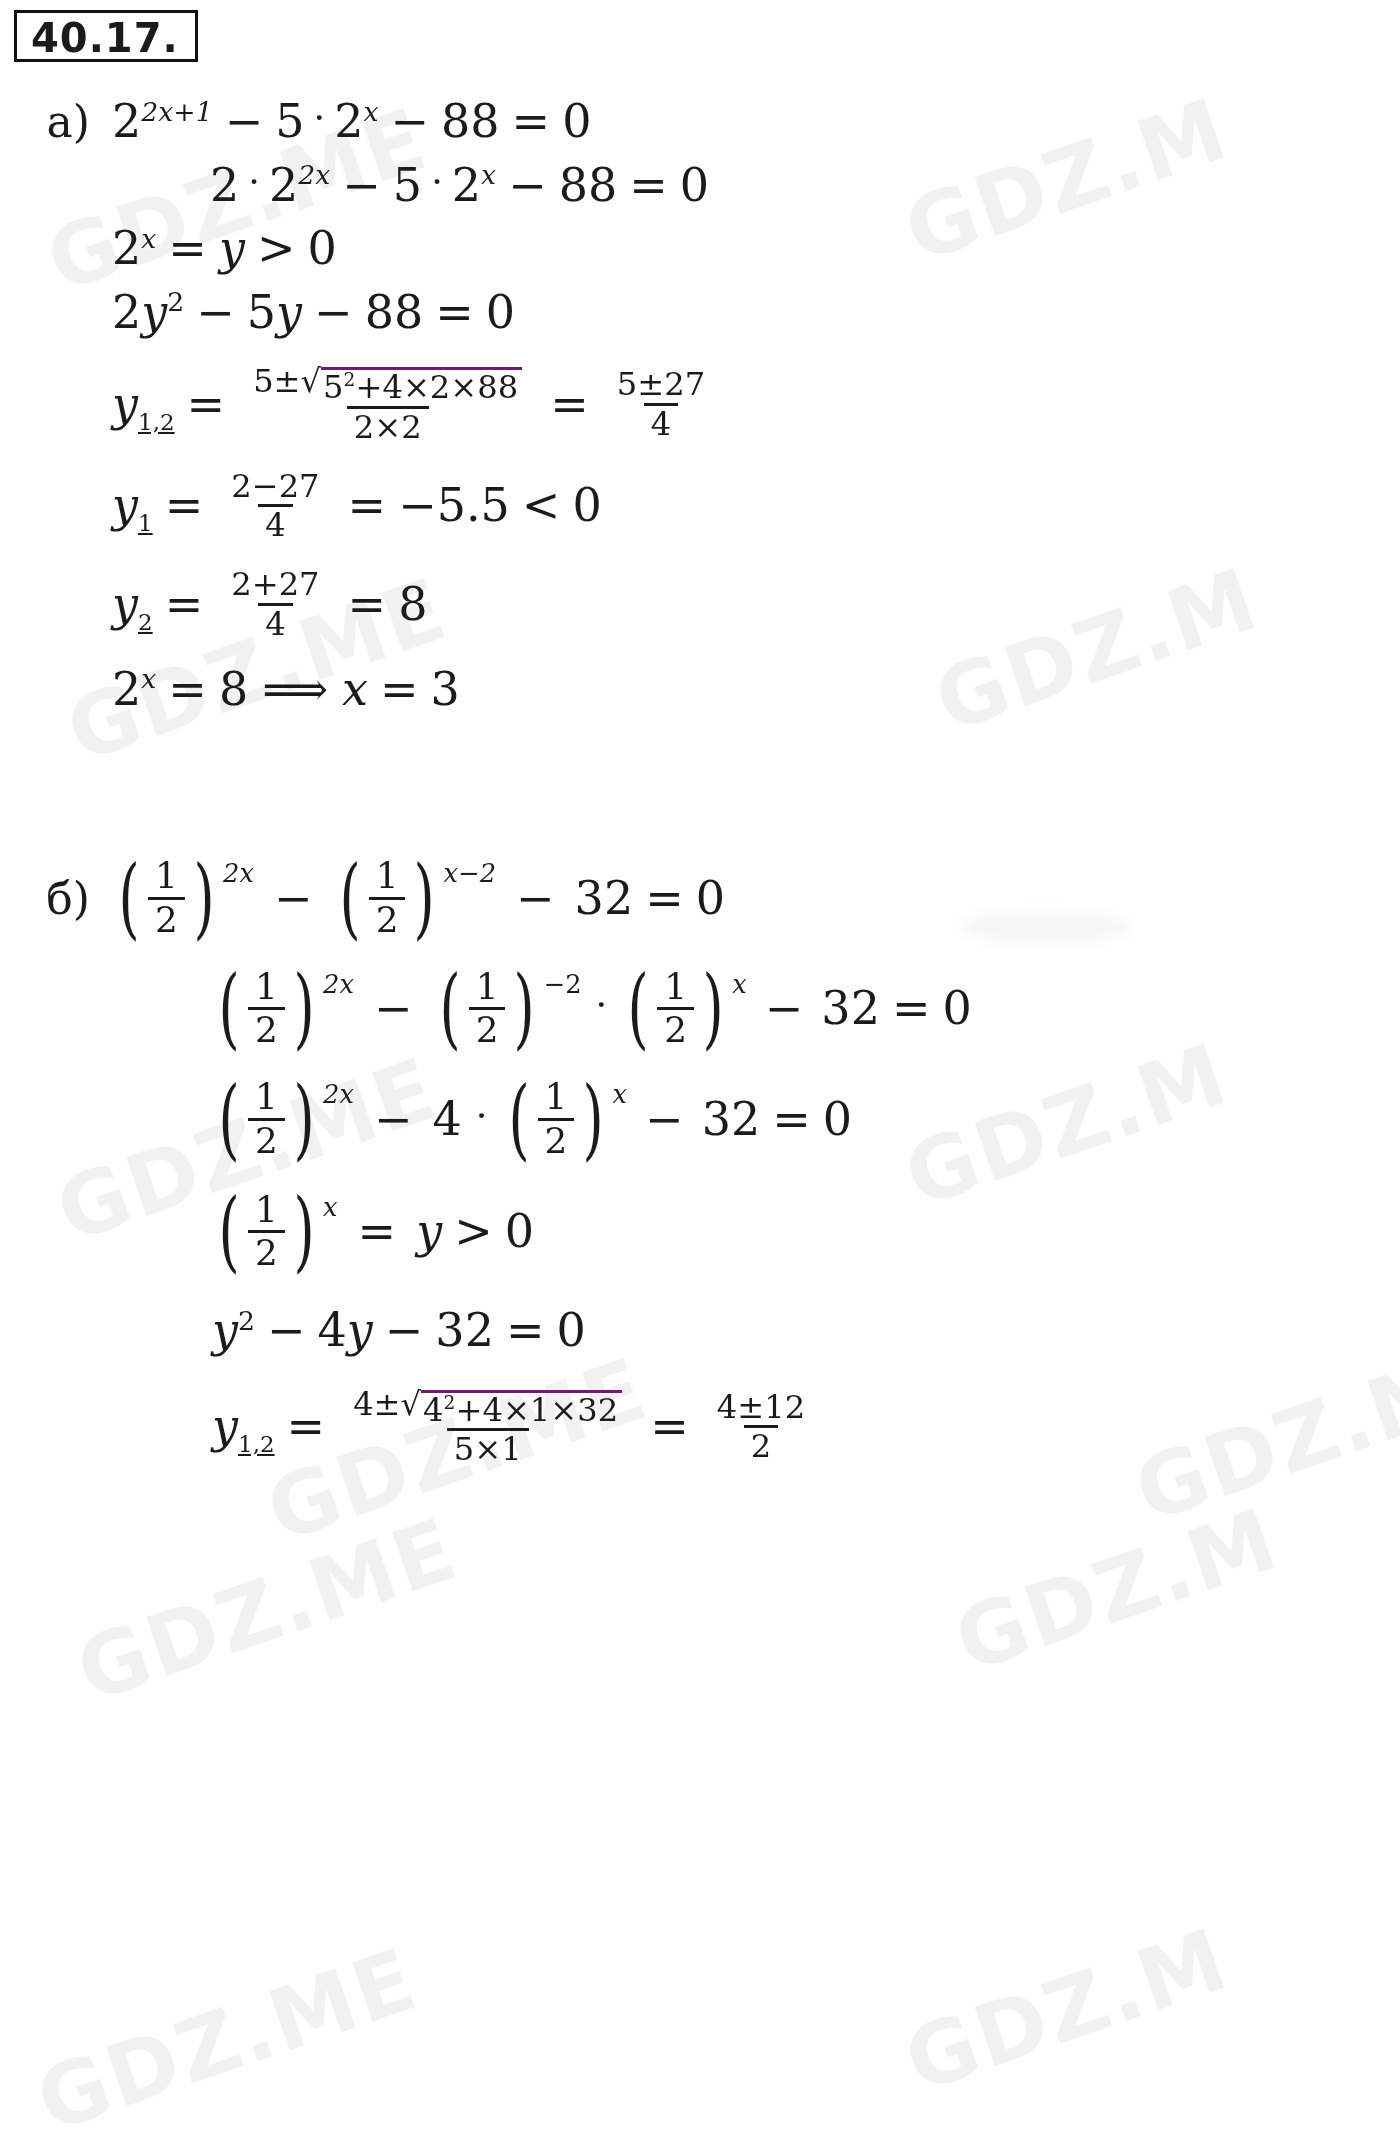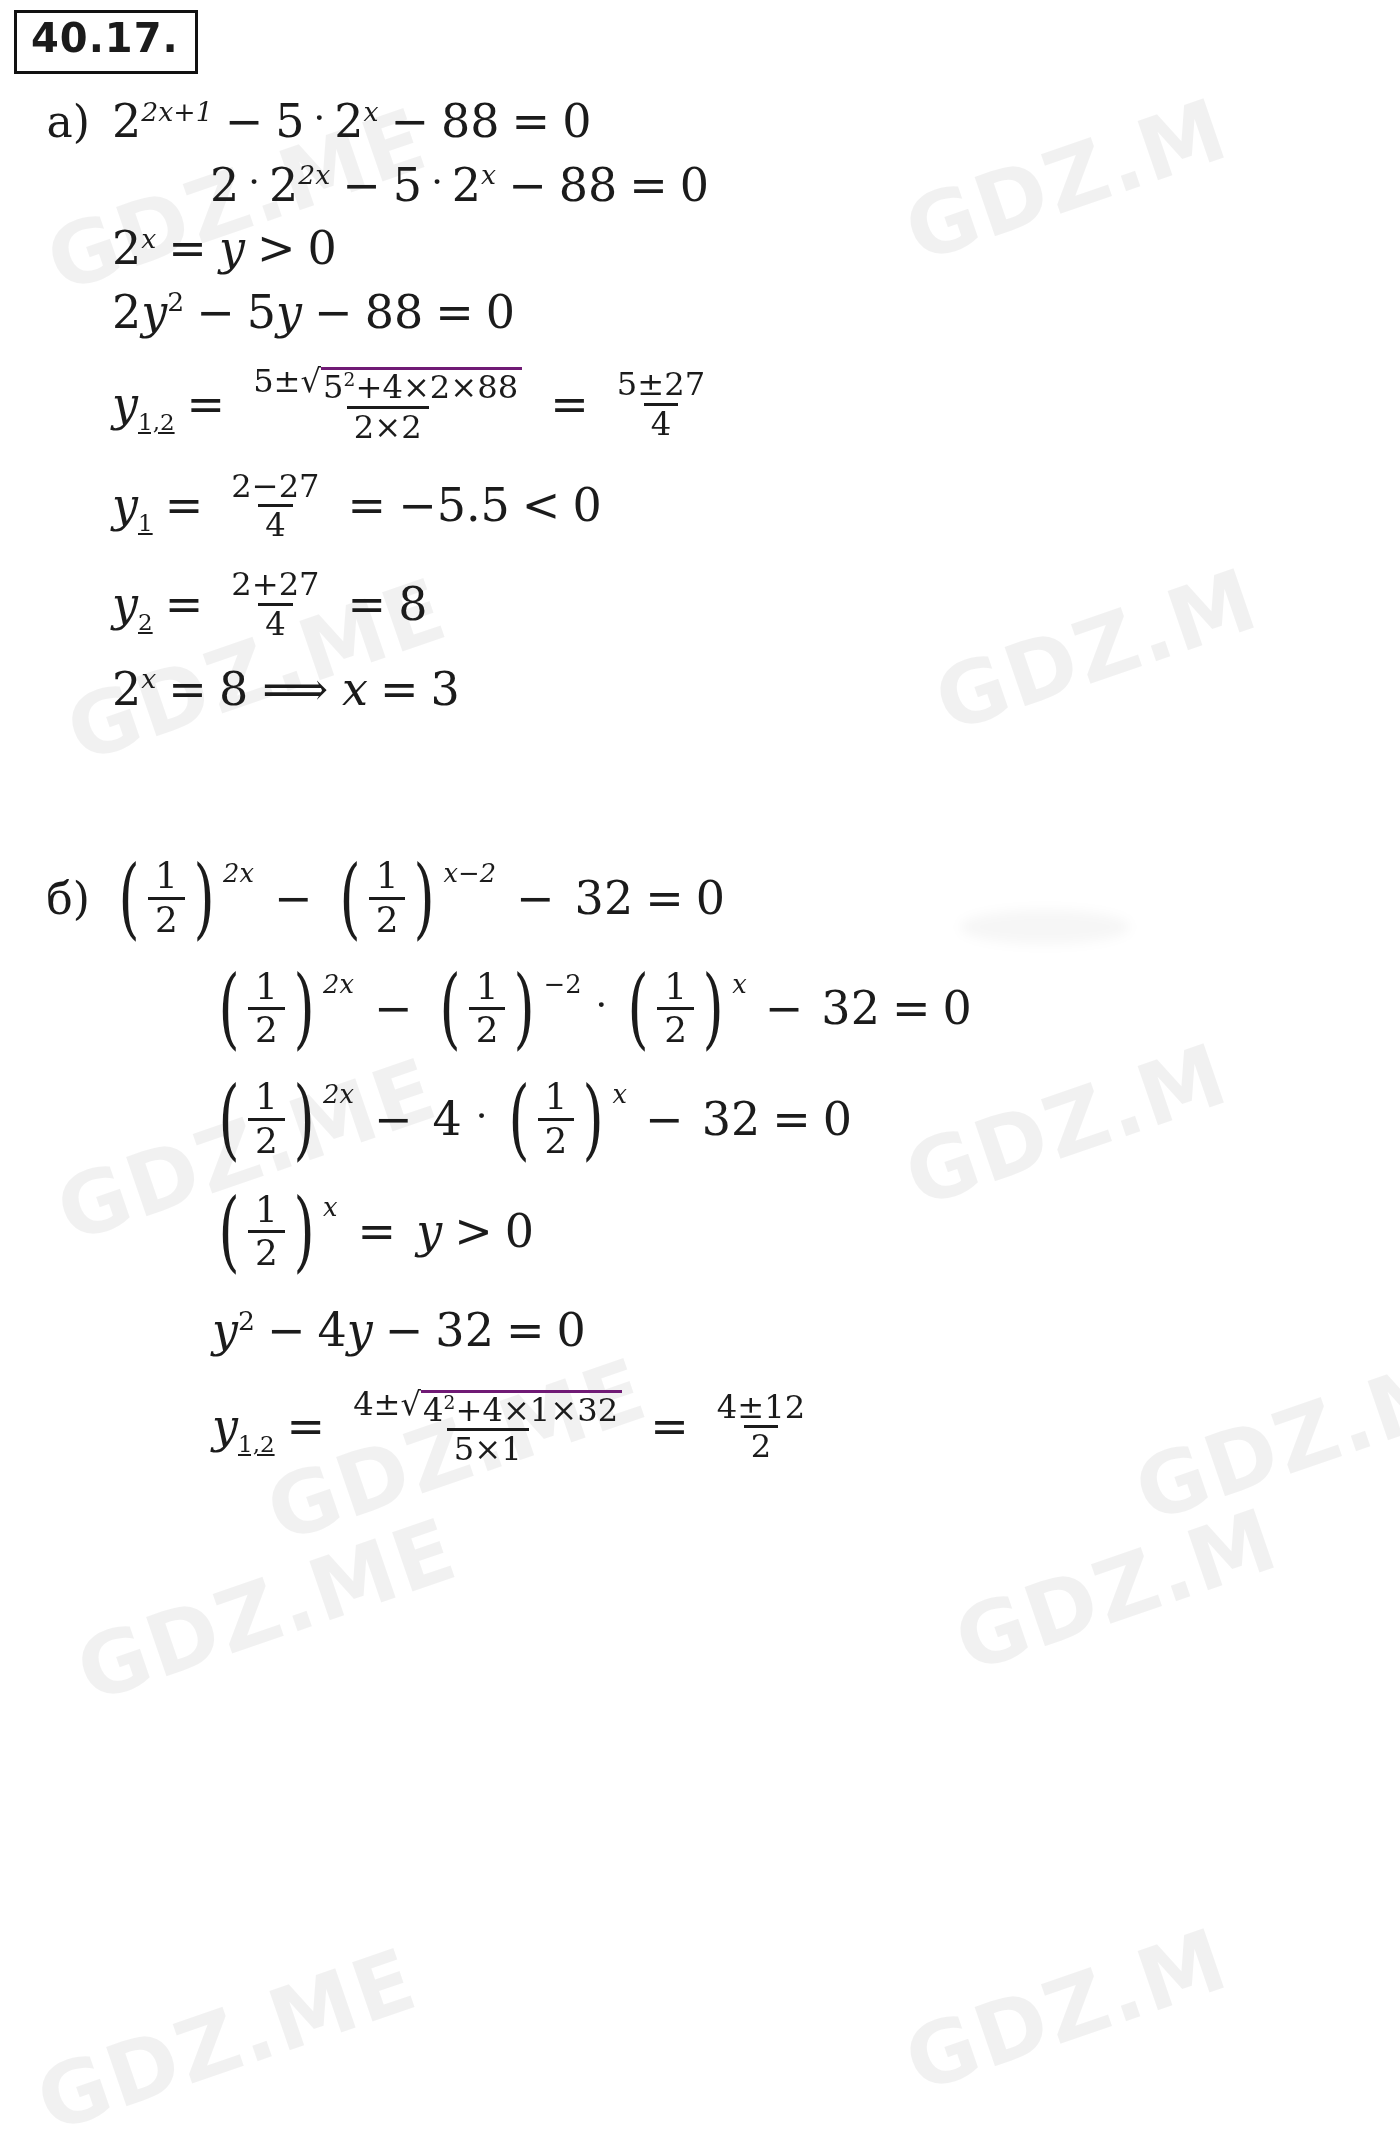--- a/index.html
+++ b/index.html
@@ -35,21 +35,21 @@
     transform: rotate(-19deg);
     white-space: nowrap;
   }
 
   
   .num-box {
     position: absolute;
     left: 14px;
     top: 10px;
     border: 3px solid #111;
-    padding: 4px 16px 12px 14px;
+    padding: 4px 16px 0 14px;
     font-family: "DejaVu Sans", sans-serif;
     font-weight: bold;
     font-size: 40px;
     line-height: 1.05;
     letter-spacing: 1px;
     background: #fff;
     z-index: 10;
   }
 
   

